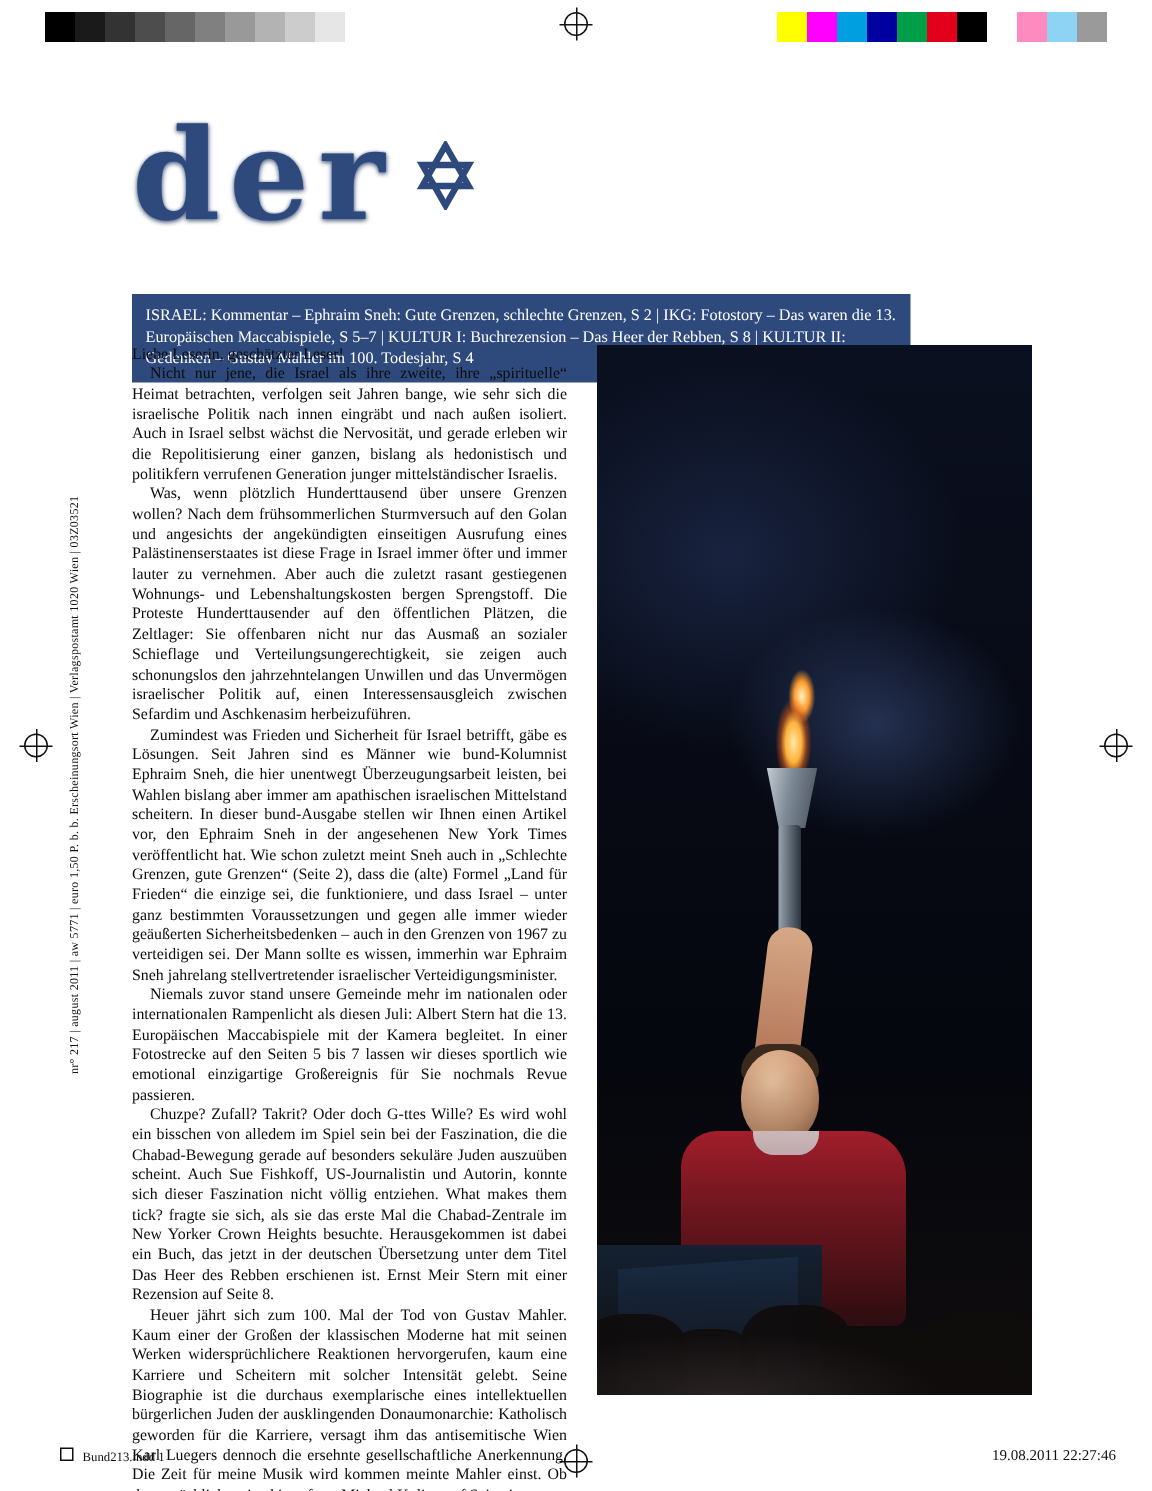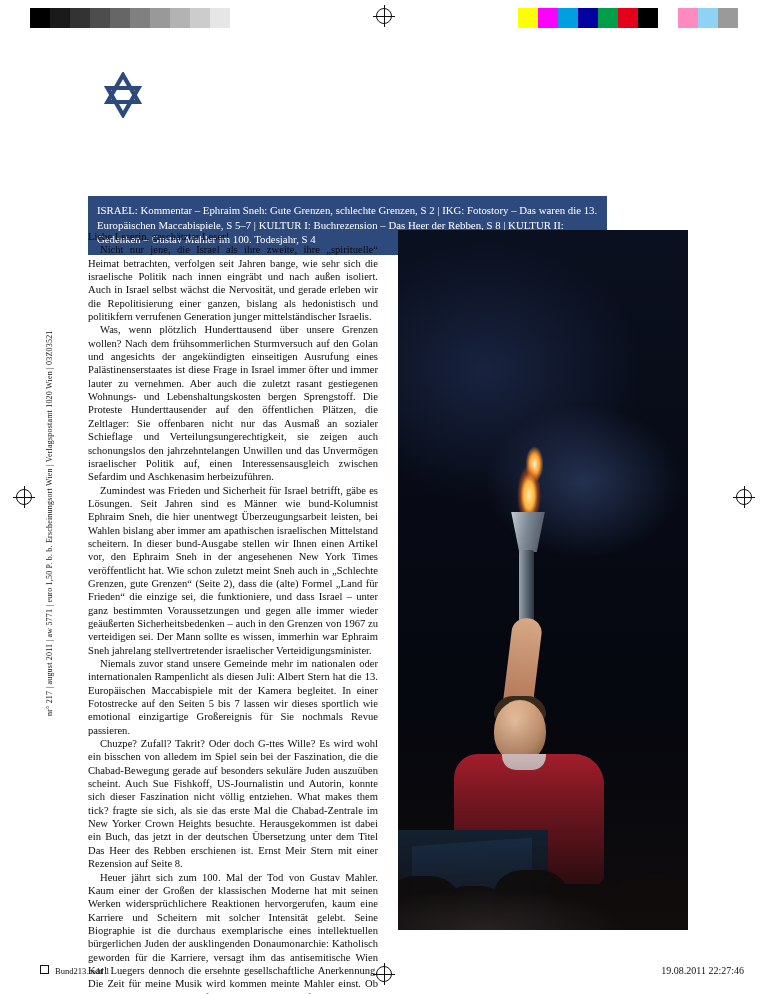--- a/index.html
+++ b/index.html
@@ -365,20 +365,21 @@
       <span style="background: rgb(154, 154, 154);"></span>
     </div>
 
   <div class="reg-mark reg-top"></div>
   <div class="reg-mark reg-left"></div>
   <div class="reg-mark reg-right"></div>
   <div class="reg-mark reg-bottom"></div>
 
   <div class="masthead">
     <div class="masthead-title">
+      <span>der</span>
       <span class="star">
         <svg width="46" height="46" viewBox="0 0 46 46">
           <polygon points="23,3 38.5,30 7.5,30" fill="none" stroke="#2e4a7d" stroke-width="4.2"></polygon>
           <polygon points="23,43 7.5,16 38.5,16" fill="none" stroke="#2e4a7d" stroke-width="4.2"></polygon>
         </svg>
       </span>
     </div>
   </div>
 
   <div class="spine">

